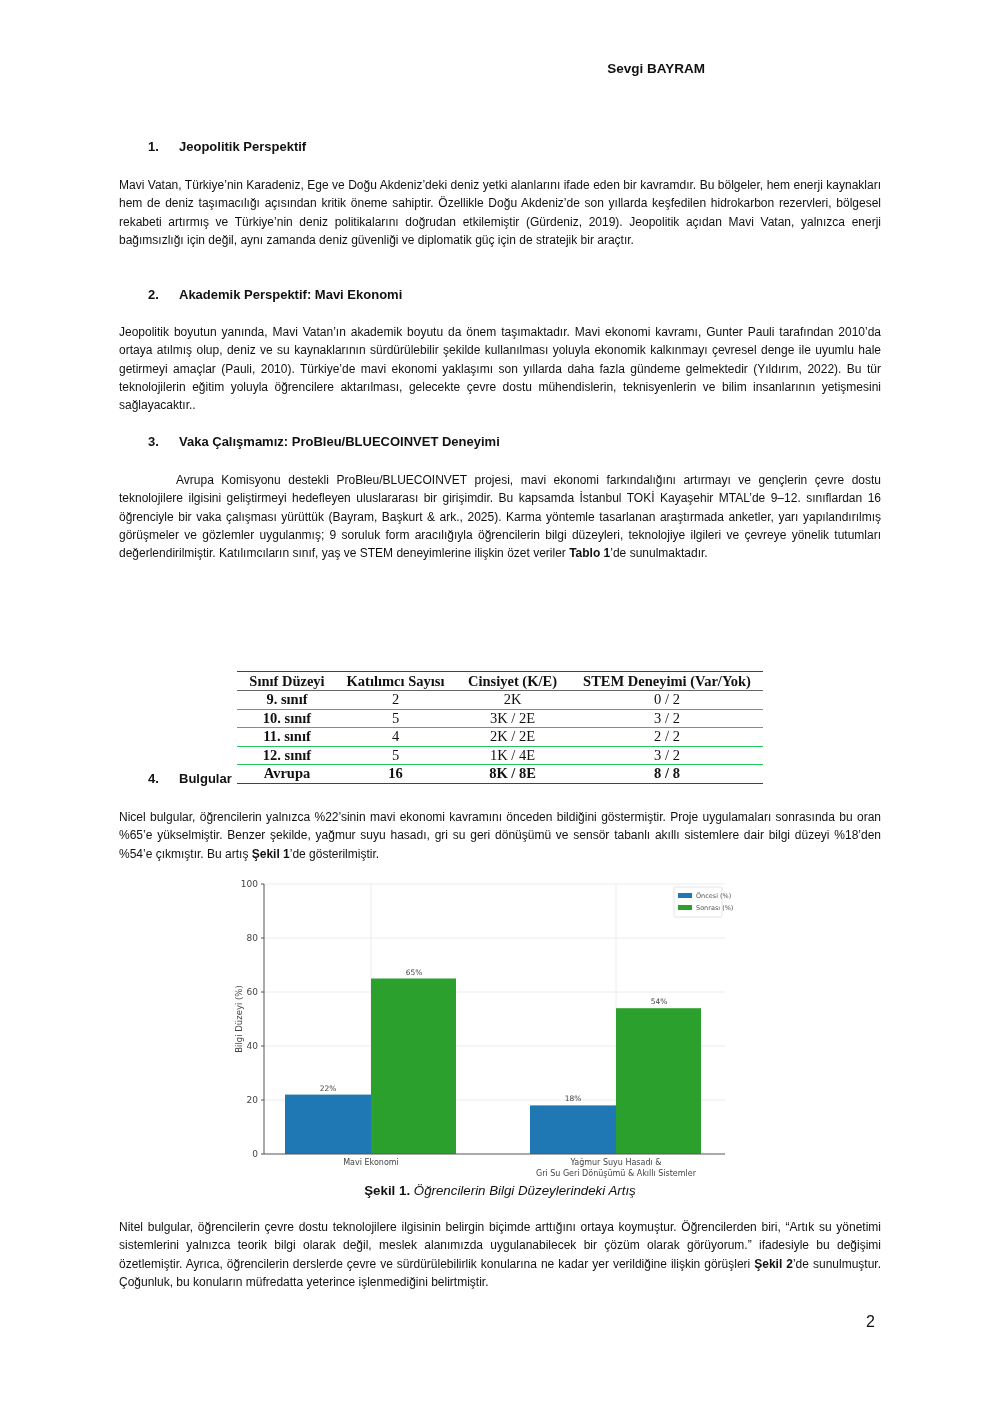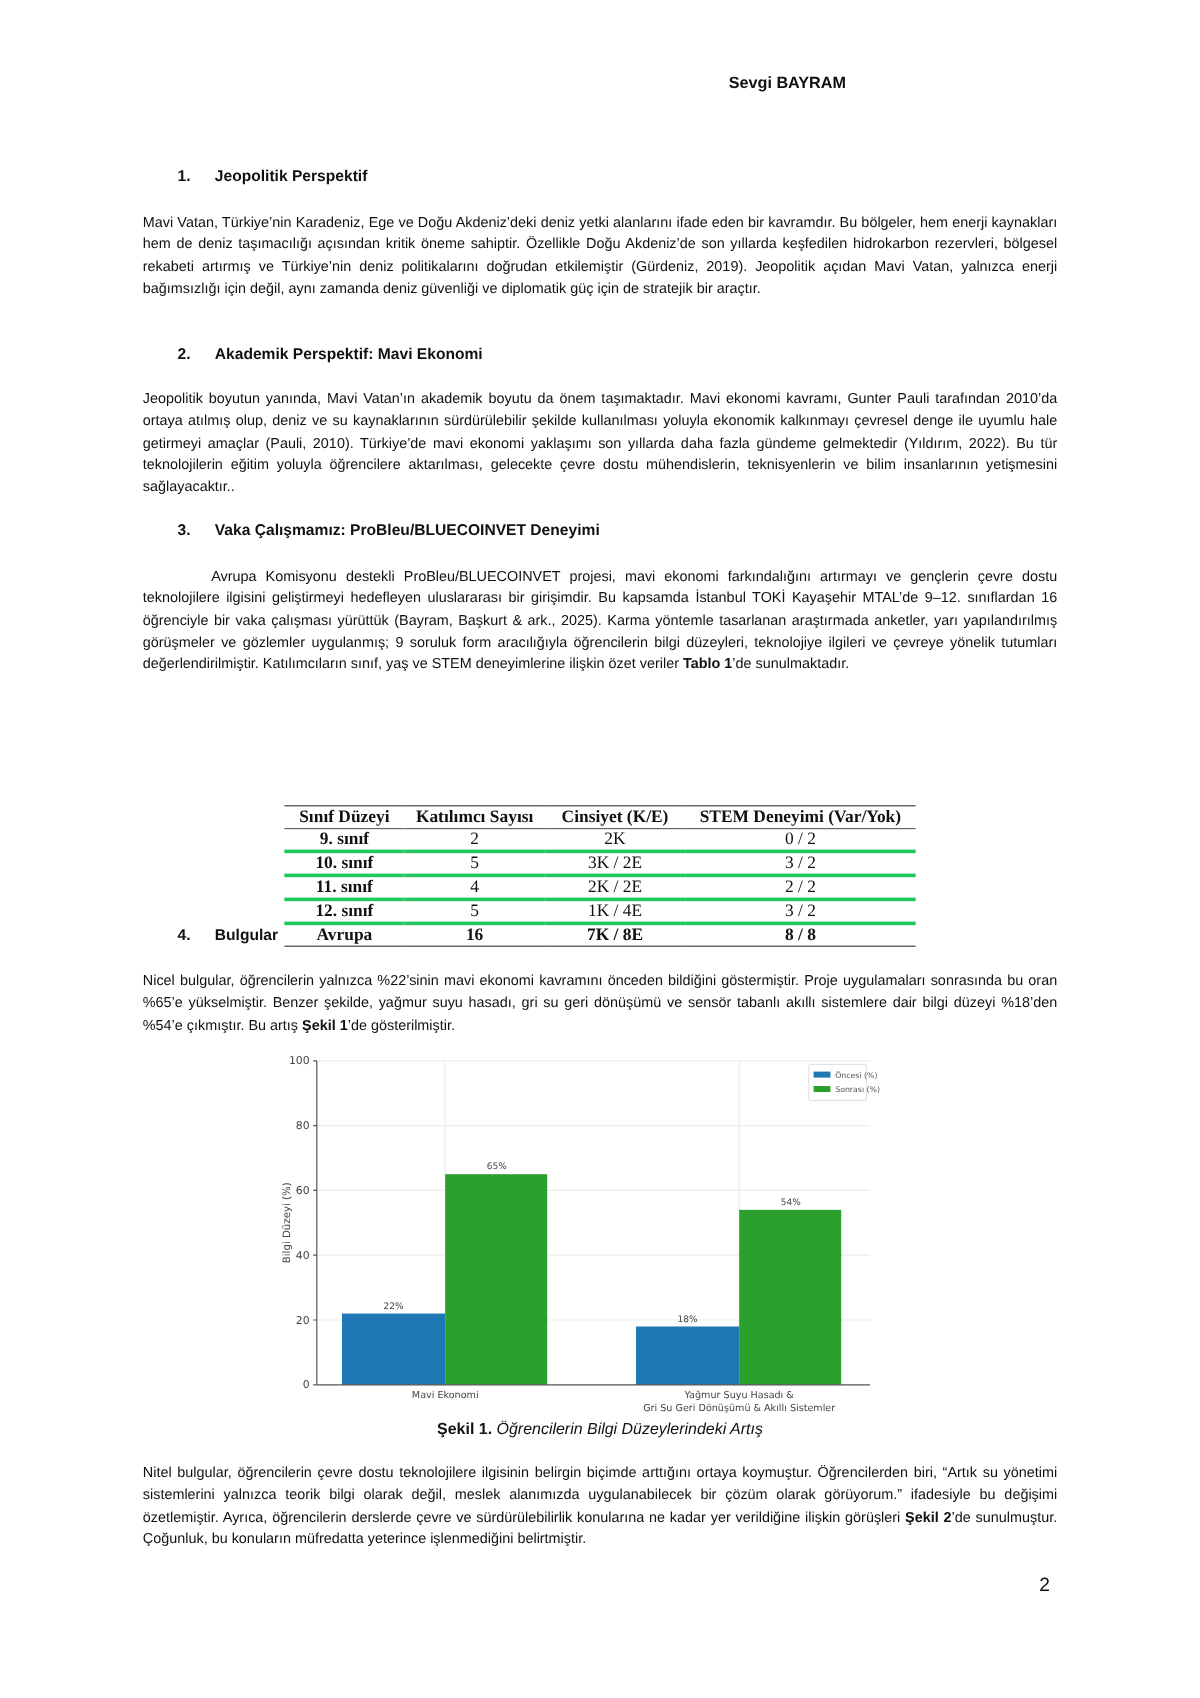--- a/index.html
+++ b/index.html
@@ -11,21 +11,21 @@
   .heading .num { display: inline-block; width: 31px; }
   .para { position: absolute; left: 119px; width: 762px; font-size: 12px; line-height: 18.3px; text-align: justify; }
   .indent-span { display: inline-block; width: 57px; }
   b { font-weight: bold; }
 
   
   .tbl-caption { position: absolute; left: 237px; width: 526px; top: 599px; text-align: center; font-family: "Liberation Serif", "DejaVu Serif", serif; font-size: 14.5px; }
   .tbl-caption i { font-style: italic; }
   table.demo { position: absolute; left: 237px; top: 623px; width: 526px; border-collapse: collapse; font-family: "Liberation Serif", "DejaVu Serif", serif; font-size: 14.5px; margin-top: 48px; }
   table.demo th { font-weight: bold; padding: 1px 0 0 0; height: 19px; border-top: 1.5px solid #444; border-bottom: 1px solid #666; white-space: nowrap; }
-  table.demo td { text-align: center; height: 18.5px; border-bottom: 3px solid #22c55e; padding: 0; }
+  table.demo td { text-align: center; height: 18.5px; border-bottom: 1px solid #22c55e; padding: 0; }
   table.demo td.first { font-weight: bold; }
   table.demo tr.total td { font-weight: bold; border-bottom: 1.5px solid #444; }
 
   
   .chart { position: absolute; left: 228px; top: 876px; width: 560px; height: 305px; }
   .fig-caption { position: absolute; left: 119px; width: 762px; top: 1183px; text-align: center; font-size: 13.3px; }
   .fig-caption i { font-style: italic; }
   .page-number { position: absolute; left: 866px; top: 1313px; font-size: 16px; }
 </style>
 </head>
@@ -80,21 +80,21 @@
       </tr>
       <tr>
         <td class="first">12. sınıf</td>
         <td>5</td>
         <td>1K / 4E</td>
         <td>3 / 2</td>
       </tr>
       <tr class="total">
         <td class="first">Avrupa</td>
         <td>16</td>
-        <td>7K / 8E</td>
+        <td>8K / 8E</td>
         <td>8 / 8</td>
       </tr>
     </tbody>
   </table>
 
   <div class="heading" style="top:771px;">
     <span class="num">4.</span><span>Bulgular</span>
   </div>
   <div class="para" style="top:808px;"><span>Nicel bulgular, öğrencilerin yalnızca %22’sinin mavi ekonomi kavramını önceden bildiğini göstermiştir. Proje uygulamaları sonrasında bu oran %65’e yükselmiştir. Benzer şekilde, yağmur suyu hasadı, gri su geri dönüşümü ve sensör tabanlı akıllı sistemlere dair bilgi düzeyi %18’den %54’e çıkmıştır. Bu artış </span><b>Şekil 1</b><span>’de gösterilmiştir.</span></div>
 

